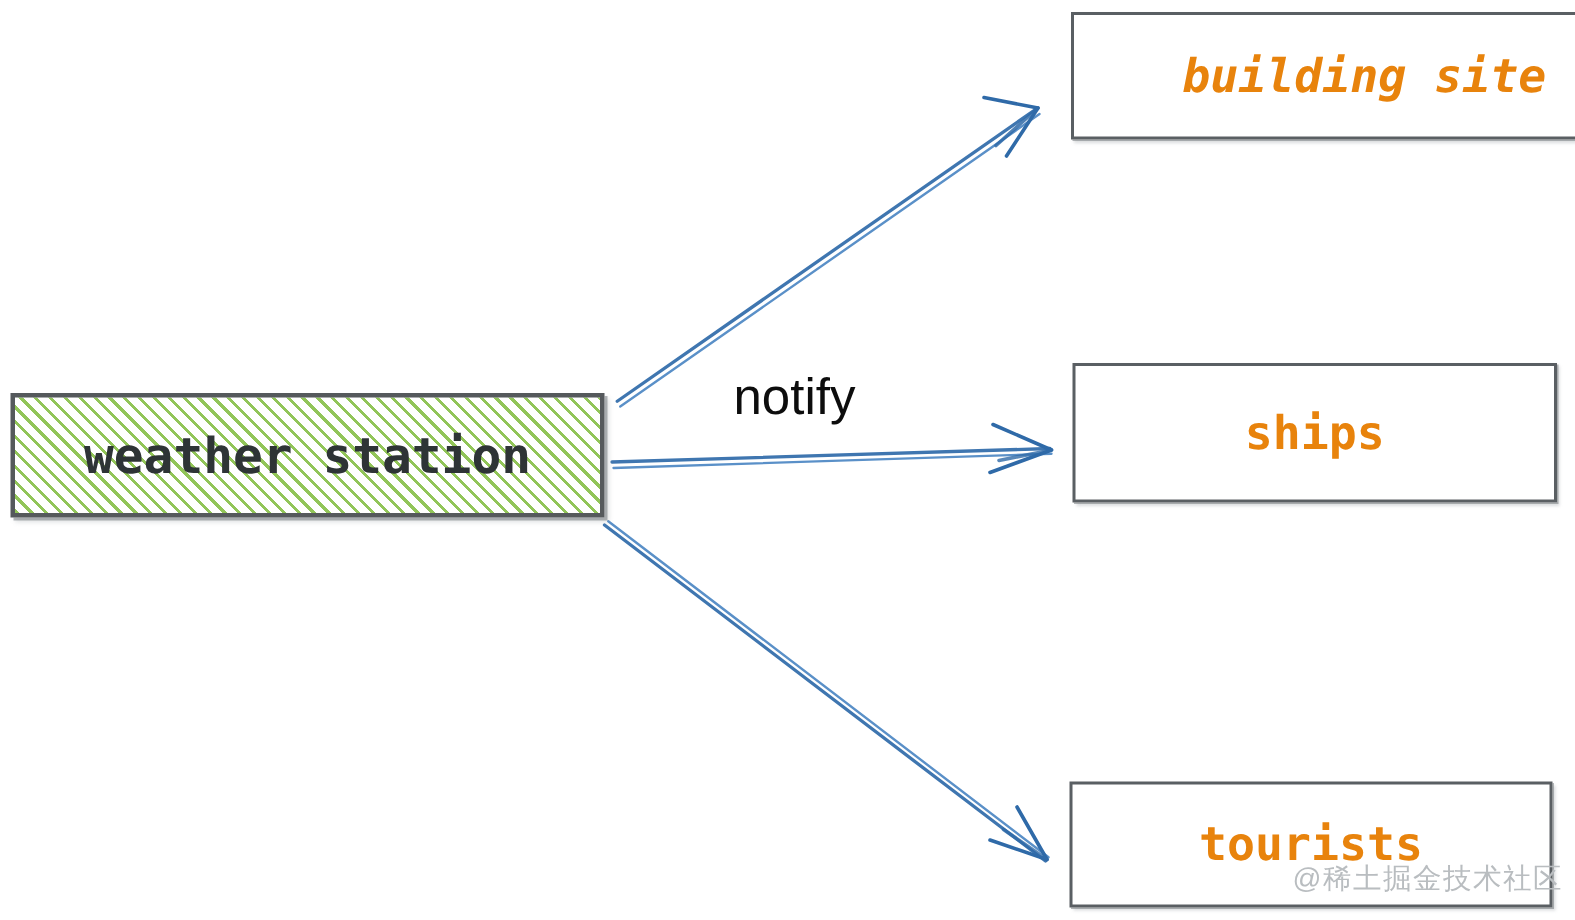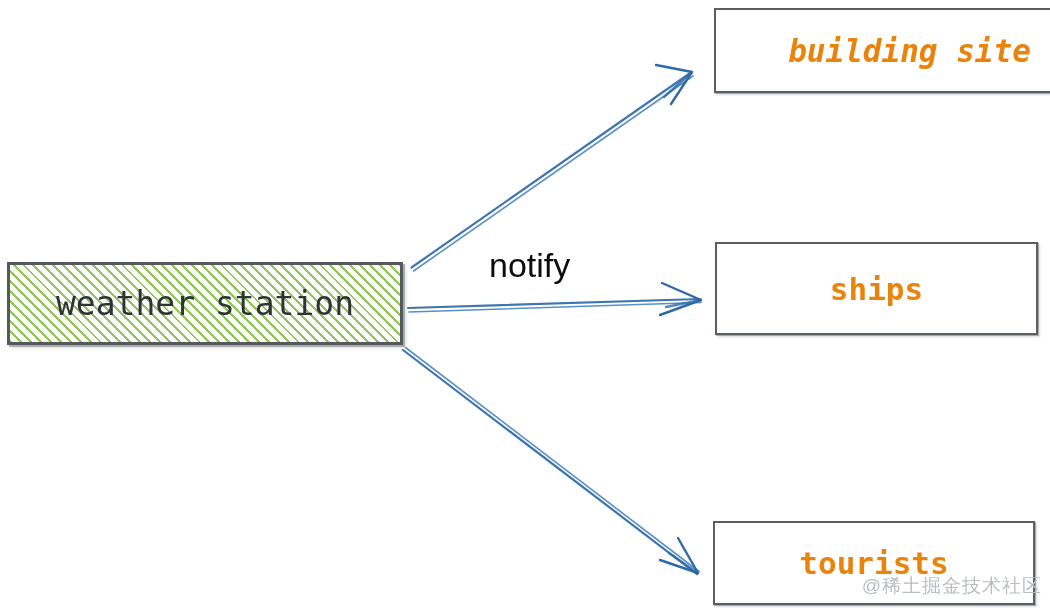--- a/index.html
+++ b/index.html
@@ -48,21 +48,21 @@
         rgba(140, 194, 80, 0.95) 2px,
         rgba(255,255,255,0) 2px,
         rgba(255,255,255,0) 7px
       );
     box-shadow: 2px 2px 0 rgba(110,115,120,0.5),
                 3px 3px 3px rgba(150,155,160,0.3);
   }
   #node-source .node-label {
     font-size: 33px;
     color: #2e3436;
-    font-weight: 400;
+    font-weight: 700;
   }
 
   
   .node-target .node-label {
     font-size: 31px;
     color: #e8830c;
     font-weight: 700;
   }
   #node-building-site {
     left: 714px;

